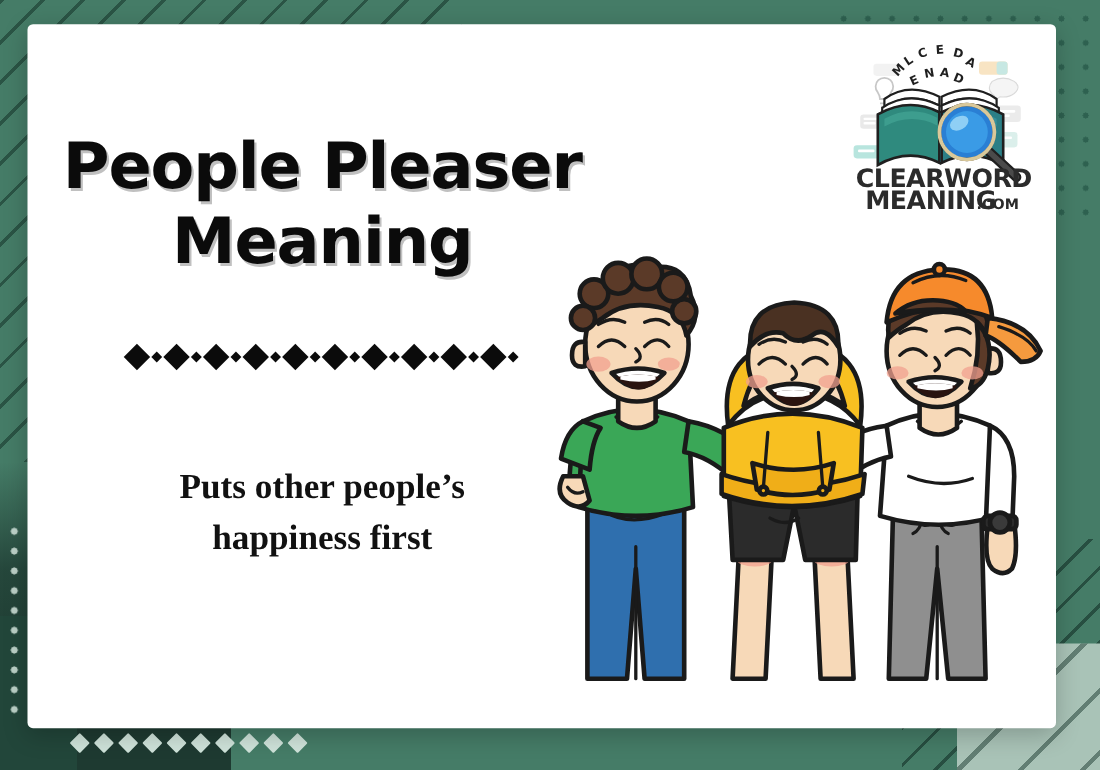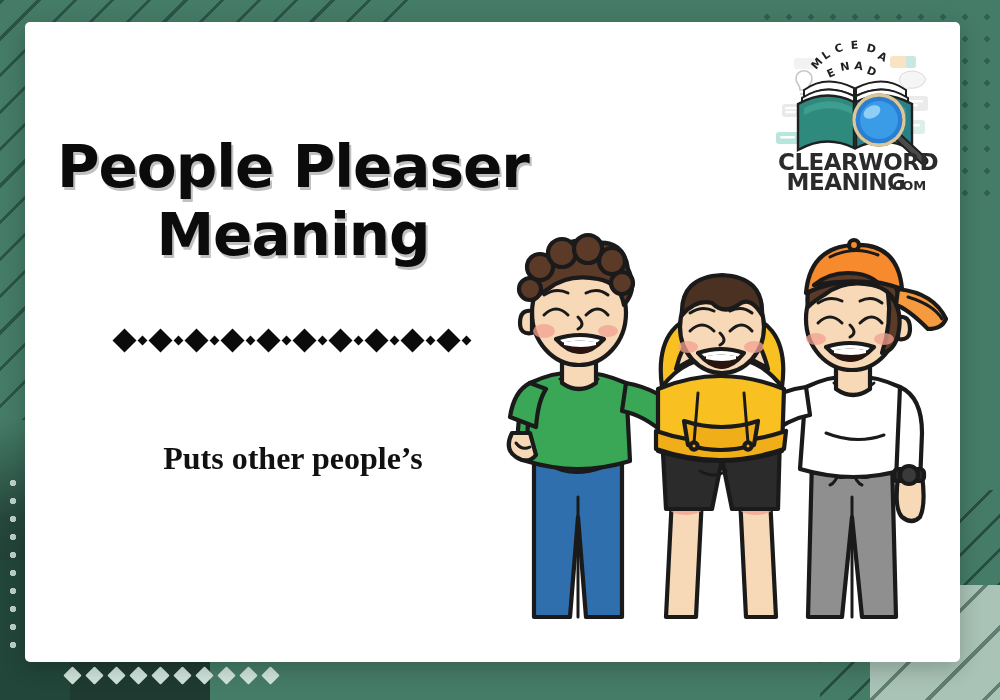--- a/index.html
+++ b/index.html
@@ -92,21 +92,21 @@
 
   
   #logo{
     position:absolute; right:18px; top:10px;
     width:168px; height:162px;
   }
   #logo svg{ display:block; width:100%; height:100%; }
 
   
   #text-col{
-    position:absolute; left:18px; top:96px; width:500px;margin-top:16px;
+    position:absolute; left:18px; top:96px; width:500px;
   }
   #title{
     font-size:58px; line-height:1.17;
     font-weight:900; letter-spacing:-1px;
     color:#0b0b0b; text-align:center;
     text-shadow:2px 3px 0 rgba(140,140,140,.55);
     font-family:"DejaVu Sans", sans-serif;
   }
   #divider{
     margin-top:62px;
@@ -256,20 +256,21 @@
           <i class="big"></i>
           <i class="small"></i>
           <i class="big"></i>
           <i class="small"></i>
           <i class="big"></i>
           <i class="small"></i>
         </div>
 
       <div id="subtitle">
         <div>Puts other people’s</div>
+        <div>happiness first</div>
       </div>
     </div>
 
     <div id="illustration">
       <svg viewBox="0 0 470 440" xmlns="http://www.w3.org/2000/svg">
         <defs>
           <style>
             .ol  { stroke:#1a1a1a; stroke-width:4.2; stroke-linejoin:round; stroke-linecap:round; }
             .olT { stroke:#1a1a1a; stroke-width:3; stroke-linejoin:round; stroke-linecap:round; fill:none; }
             .skin{ fill:#f7d9b8; }

